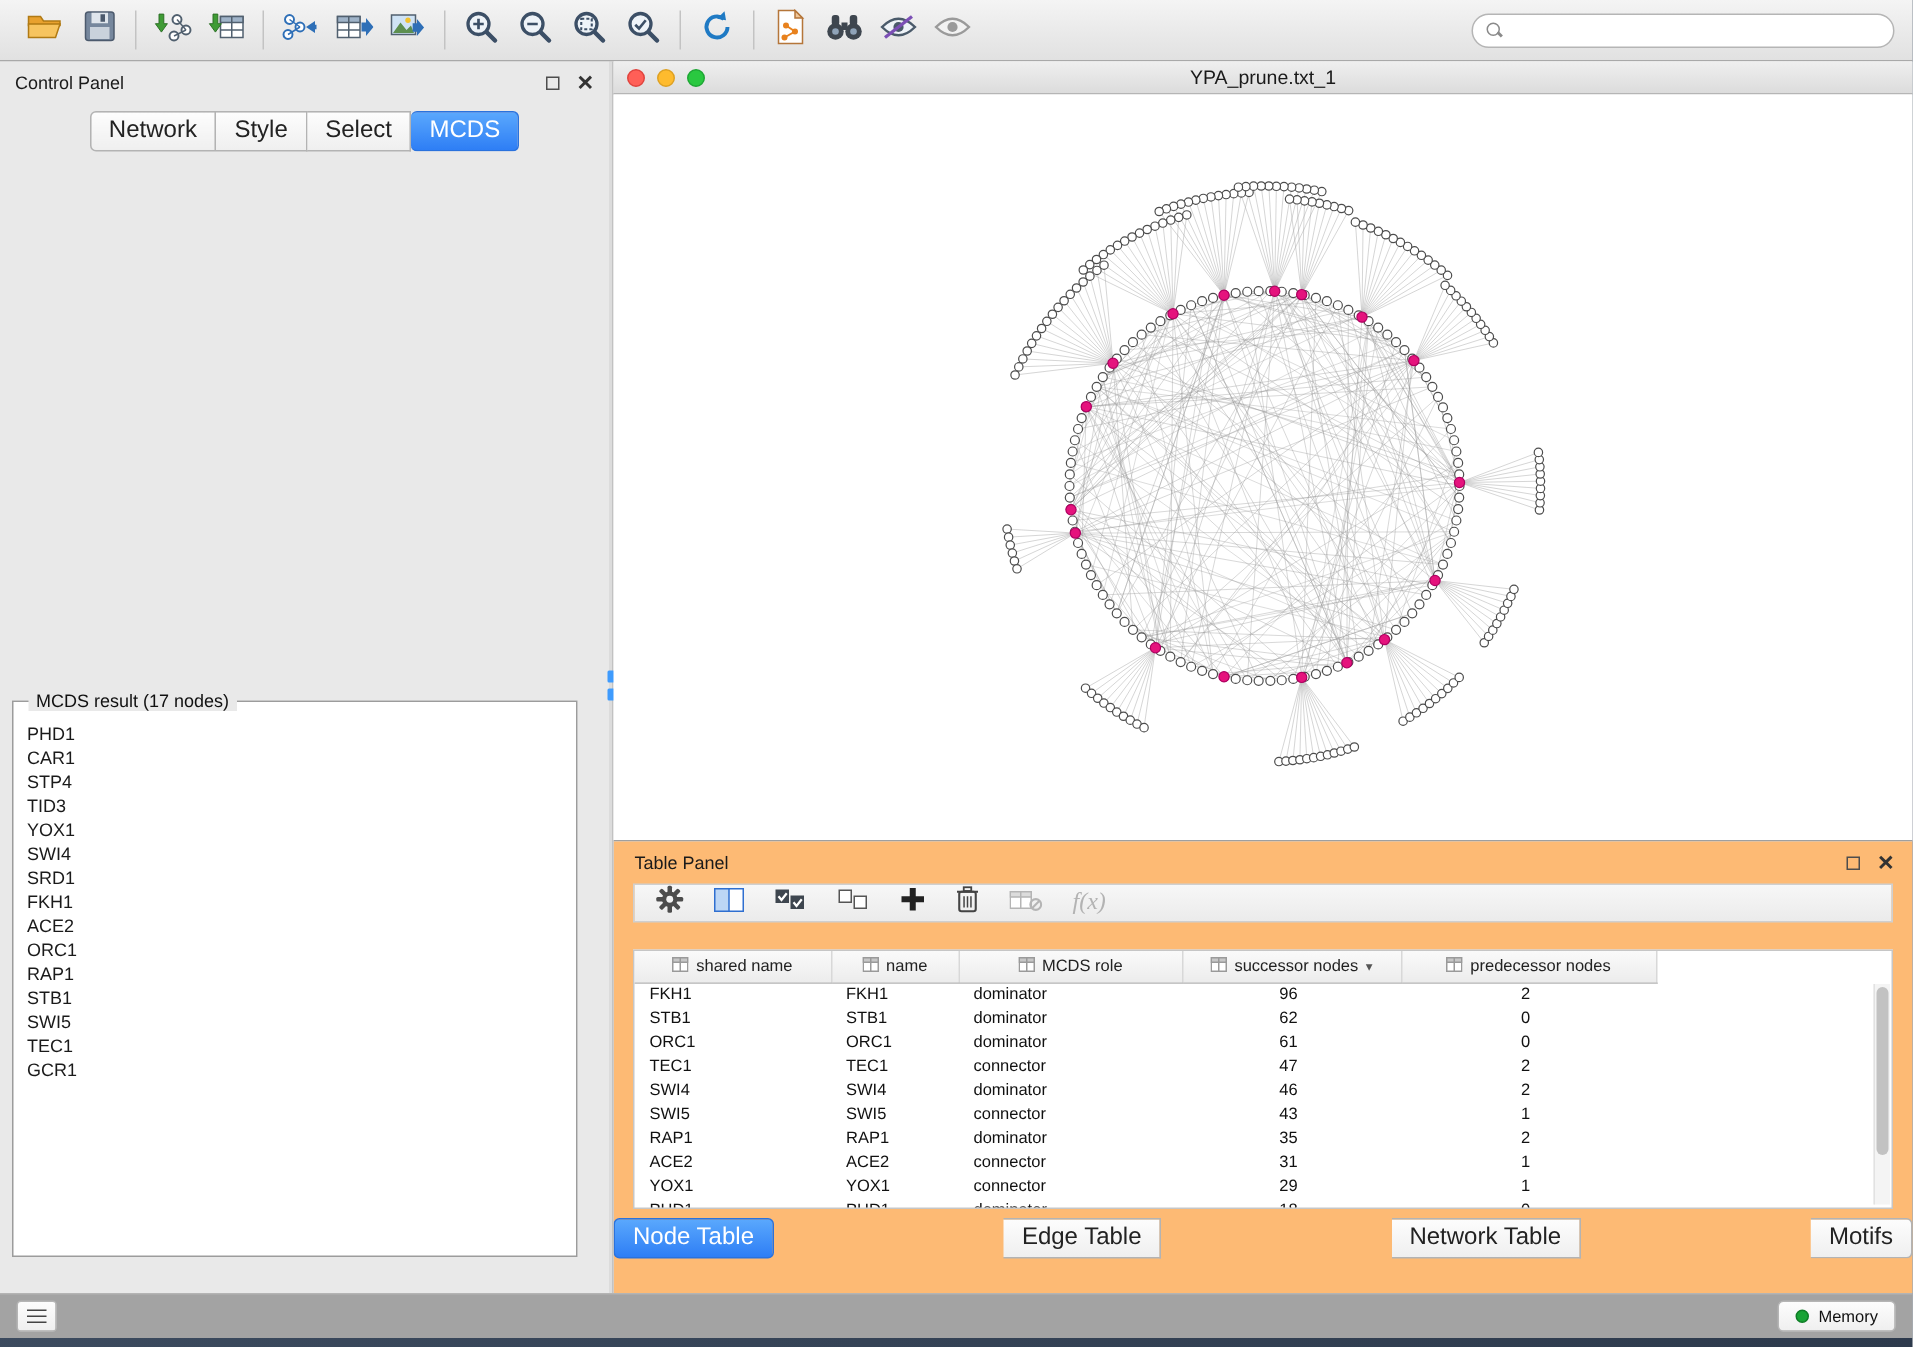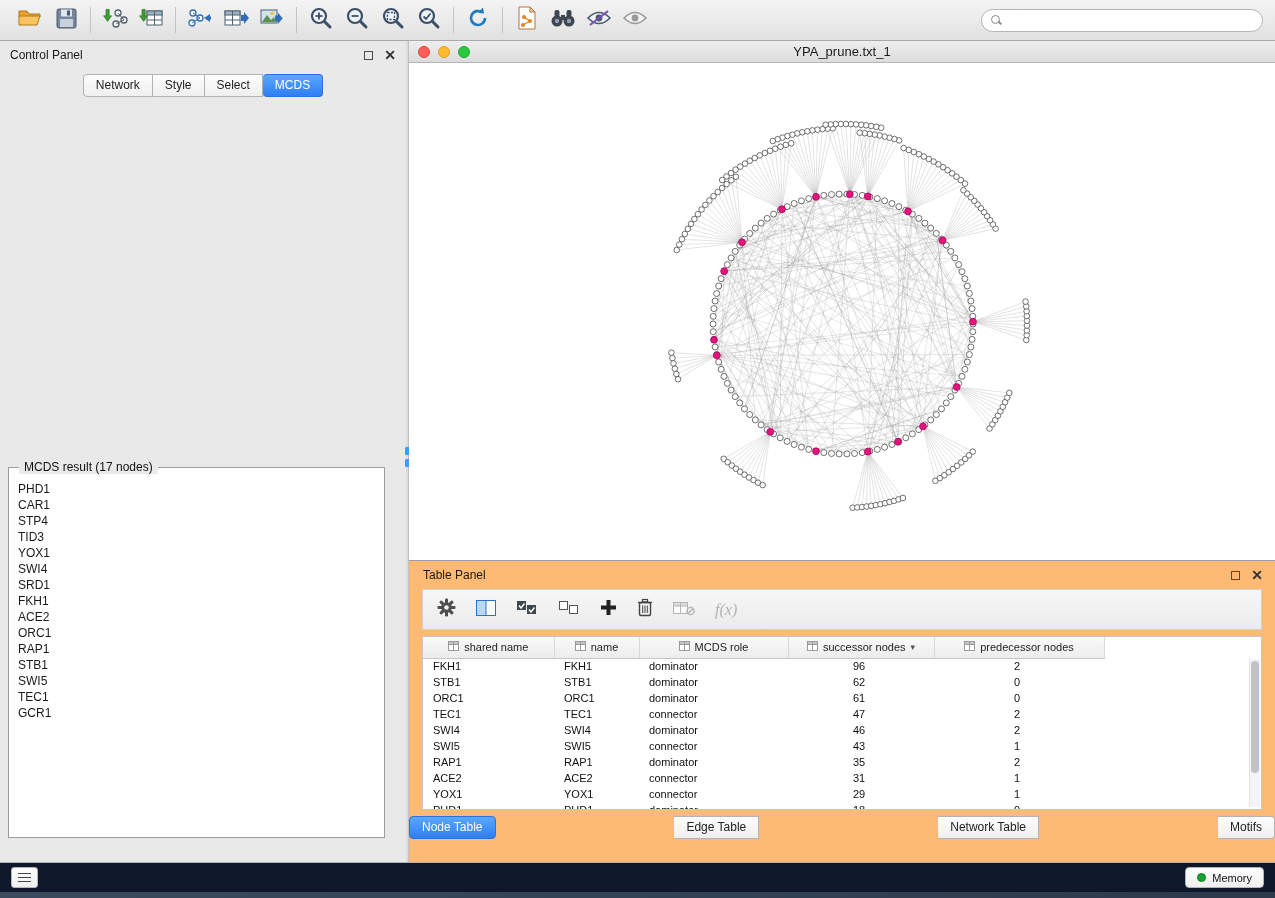--- a/index.html
+++ b/index.html
@@ -28,21 +28,21 @@
   .main { position:absolute; top:41px; left:0; right:0; bottom:30px; display:flex; }
 
   
   .control-panel { width:406px; background:#e9e9e9; position:relative; flex:0 0 auto; }
   .panel-header { height:24px; display:flex; align-items:center; padding:4px 10px 0; font-size:12px; }
   .panel-controls { margin-left:auto; display:flex; align-items:center; gap:11px; }
   .float-icon { width:9px; height:9px; border:1.5px solid #4d4d4d; background:transparent; }
   .close-icon { font-size:14px; font-weight:bold; color:#333; line-height:10px; }
 
   .tab-row { display:flex; justify-content:center; margin-top:9px; }
-  .tab { font-size:12px; padding:3px 12px 4px; background:linear-gradient(#fdfdfd,#efefef);
+  .tab { font-size:16px; padding:3px 12px 4px; background:linear-gradient(#fdfdfd,#efefef);
          border:1px solid #b3b3b3; border-left:none; color:#222; cursor:default; }
   .tab:first-child { border-left:1px solid #b3b3b3; border-radius:4px 0 0 4px; }
   .tab:last-child { border-radius:0 4px 4px 0; }
   .tab.selected { background:linear-gradient(#5aa8fd,#2e7ef5); color:#fff; border-color:#2a72dd; border-radius:4px; }
 
   .cp-content { margin:10px 8px 0; background:#ededed; border:1px solid #dedede; height:356px; padding-top:20px; }
   .criterion-label { text-align:center; font-size:12px; color:#111; }
   .dropdown { margin:11px auto 0; width:314px; height:23px; background:#fff; border:1px solid #b0b0b0;
               border-radius:4px; display:flex; align-items:center; font-size:12px; padding:0 24px 0 9px; position:relative; }
   .dd-stepper { position:absolute; right:1px; top:1px; bottom:1px; width:18px; border-radius:3px;
@@ -75,21 +75,21 @@
   .light.red { background:#ff5f57; border:1px solid #e0443e; }
   .light.yellow { background:#febb2e; border:1px solid #dea123; }
   .light.green { background:#2ac840; border:1px solid #1ea734; }
   .net-title { position:absolute; left:0; right:0; text-align:center; font-size:13px; color:#1a1a1a; }
   .network-canvas { flex:1; background:#fff; position:relative; overflow:hidden; }
   .network-canvas svg { position:absolute; left:0; top:0; }
 
   
   .table-panel { flex:1; background:#fdba74; display:flex; flex-direction:column; min-height:0; }
   .tp-header { height:24px; display:flex; align-items:center; padding:4px 12px 0 14px; font-size:12px; flex:0 0 auto; }
-  .table-toolbar { margin:4px 13px 0; height:41px; background:linear-gradient(#f7f7f7,#ebebeb);
+  .table-toolbar { margin:4px 13px 12px; height:26px; background:linear-gradient(#f7f7f7,#ebebeb);
                    border:1px solid #cfcfcf; display:flex; align-items:center; gap:20px; padding:0 14px; flex:0 0 auto; }
   .tt-btn { display:flex; align-items:center; justify-content:center; }
   .fx-label { font-family:"Liberation Serif", serif; font-style:italic; font-size:16px; color:#b3b3b3; }
 
   .table-wrap { margin:6px 13px 0; background:#fff; border:1px solid #c6c6c6; flex:1; position:relative; overflow:hidden; }
   table.node-table { border-collapse:collapse; table-layout:fixed; font-size:11px; }
   .node-table col.c0 { width:131px; } .node-table col.c1 { width:85px; }
   .node-table col.c2 { width:149px; } .node-table col.c3 { width:146px; }
   .node-table col.c4 { width:170px; }
   .node-table th { background:linear-gradient(#fafafa,#ececec); border-bottom:1px solid #c6c6c6;
@@ -97,21 +97,21 @@
   .th-inner { display:flex; align-items:center; justify-content:center; gap:5px; font-size:11px; color:#222; }
   .th-sort { font-size:9px; color:#555; }
   .node-table td { height:16px; padding:0 10px; white-space:nowrap; overflow:hidden; color:#111; }
   .node-table td.num { text-align:center; padding-right:14px; }
   .vscroll { position:absolute; right:1px; top:22px; bottom:2px; width:11px; background:#f4f4f4; border-left:1px solid #e2e2e2; }
   .vthumb { position:absolute; top:2px; left:1px; width:8px; height:76%; background:#c2c2c2; border-radius:4px; }
 
   .table-tabs { display:flex; justify-content:space-between; margin:6px 0 23px; flex:0 0 auto; }
 
   
-  .status-bar { position:absolute; left:0; right:0; bottom:0; height:30px; background:#0f172a;
+  .status-bar { position:absolute; left:0; right:0; bottom:0; height:30px; background:#a3a3a3;
                 border-top:1px solid #b4b4b4; display:flex; align-items:center; padding:0 11px; }
   .status-left-btn { width:27px; height:21px; border:1px solid #b5b5b5; border-radius:3px;
                      background:linear-gradient(#fdfdfd,#efefef); display:flex; flex-direction:column;
                      align-items:center; justify-content:center; gap:2px; }
   .h-line { width:13px; height:1.5px; background:#444; }
   .memory-btn { margin-left:auto; height:21px; border:1px solid #b5b5b5; border-radius:4px;
                 background:linear-gradient(#fdfdfd,#efefef); display:flex; align-items:center; gap:6px;
                 padding:0 11px; font-size:11px; color:#111; }
   .green-dot { width:9px; height:9px; border-radius:50%; background:#18a335; border:1px solid #0e7d26; }
 </style>

